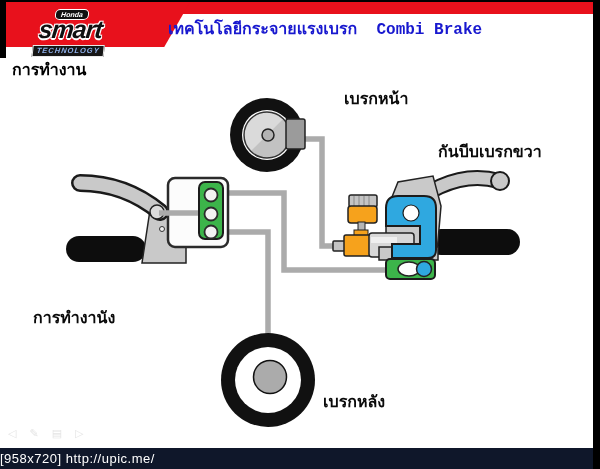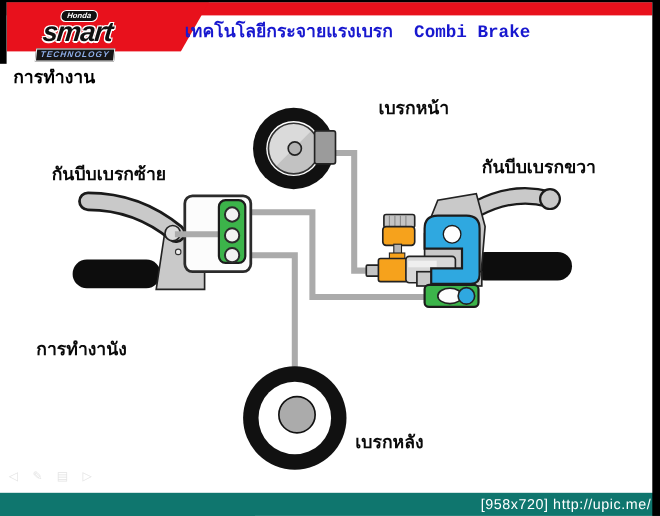--- a/index.html
+++ b/index.html
@@ -51,22 +51,22 @@
   }
   #label-front-brake{left:305px;top:86px;margin-left:39px;}
   #label-left-lever{left:47px;top:146px;}
   #label-right-lever{left:438px;top:139px;}
   #label-rear-cable{left:33px;top:305px;}
   #label-rear-brake{left:323px;top:389px;}
   
   #diagram{position:absolute;left:0;top:0;width:600px;height:469px;}
   
   #footer-bar{
-    position:absolute;left:0;top:448px;width:600px;height:21px;background:#0f766e;
-    display:flex;align-items:center;justify-content:flex-end;
+    position:absolute;left:0;top:448px;width:600px;height:21px;background:#0f172a;
+    display:flex;align-items:center;
   }
   #footer-caption{color:#fff;font-size:13px;padding-right:8px;letter-spacing:0.5px;}
   #slideshow-controls{
     position:absolute;left:8px;top:426px;display:flex;gap:13px;
     color:#e4e4e4;font-size:11px;line-height:14px;
   }
   #slideshow-controls span{cursor:default;}
 </style>
 </head>
 <body>
@@ -77,21 +77,20 @@
   <div id="red-logo-block"></div>
   <div id="logo">
     <div><span class="honda">Honda</span></div>
     <div class="smart">smart</div>
     <div><span class="technology">TECHNOLOGY</span></div>
   </div>
   <div id="slide-title">เทคโนโลยีกระจายแรงเบรก  Combi Brake</div>
 
   <div id="heading">การทำงาน</div>
   <div class="diagram-label" id="label-front-brake">เบรกหน้า</div>
-  <div class="diagram-label" id="label-left-lever">กันบีบเบรกซ้าย</div>
   <div class="diagram-label" id="label-right-lever">กันบีบเบรกขวา</div>
   <div class="diagram-label" id="label-rear-cable">การทำงานัง</div>
   <div class="diagram-label" id="label-rear-brake">เบรกหลัง</div>
 
   <svg id="diagram" viewBox="0 0 600 469">
 
     <g fill="none" stroke="#ababab" stroke-width="5.5">
       <path d="M303 139 H322 V246 H334"></path>
       <path d="M222 193 H284 V270 H388"></path>
       <path d="M222 232 H268 V378"></path>

